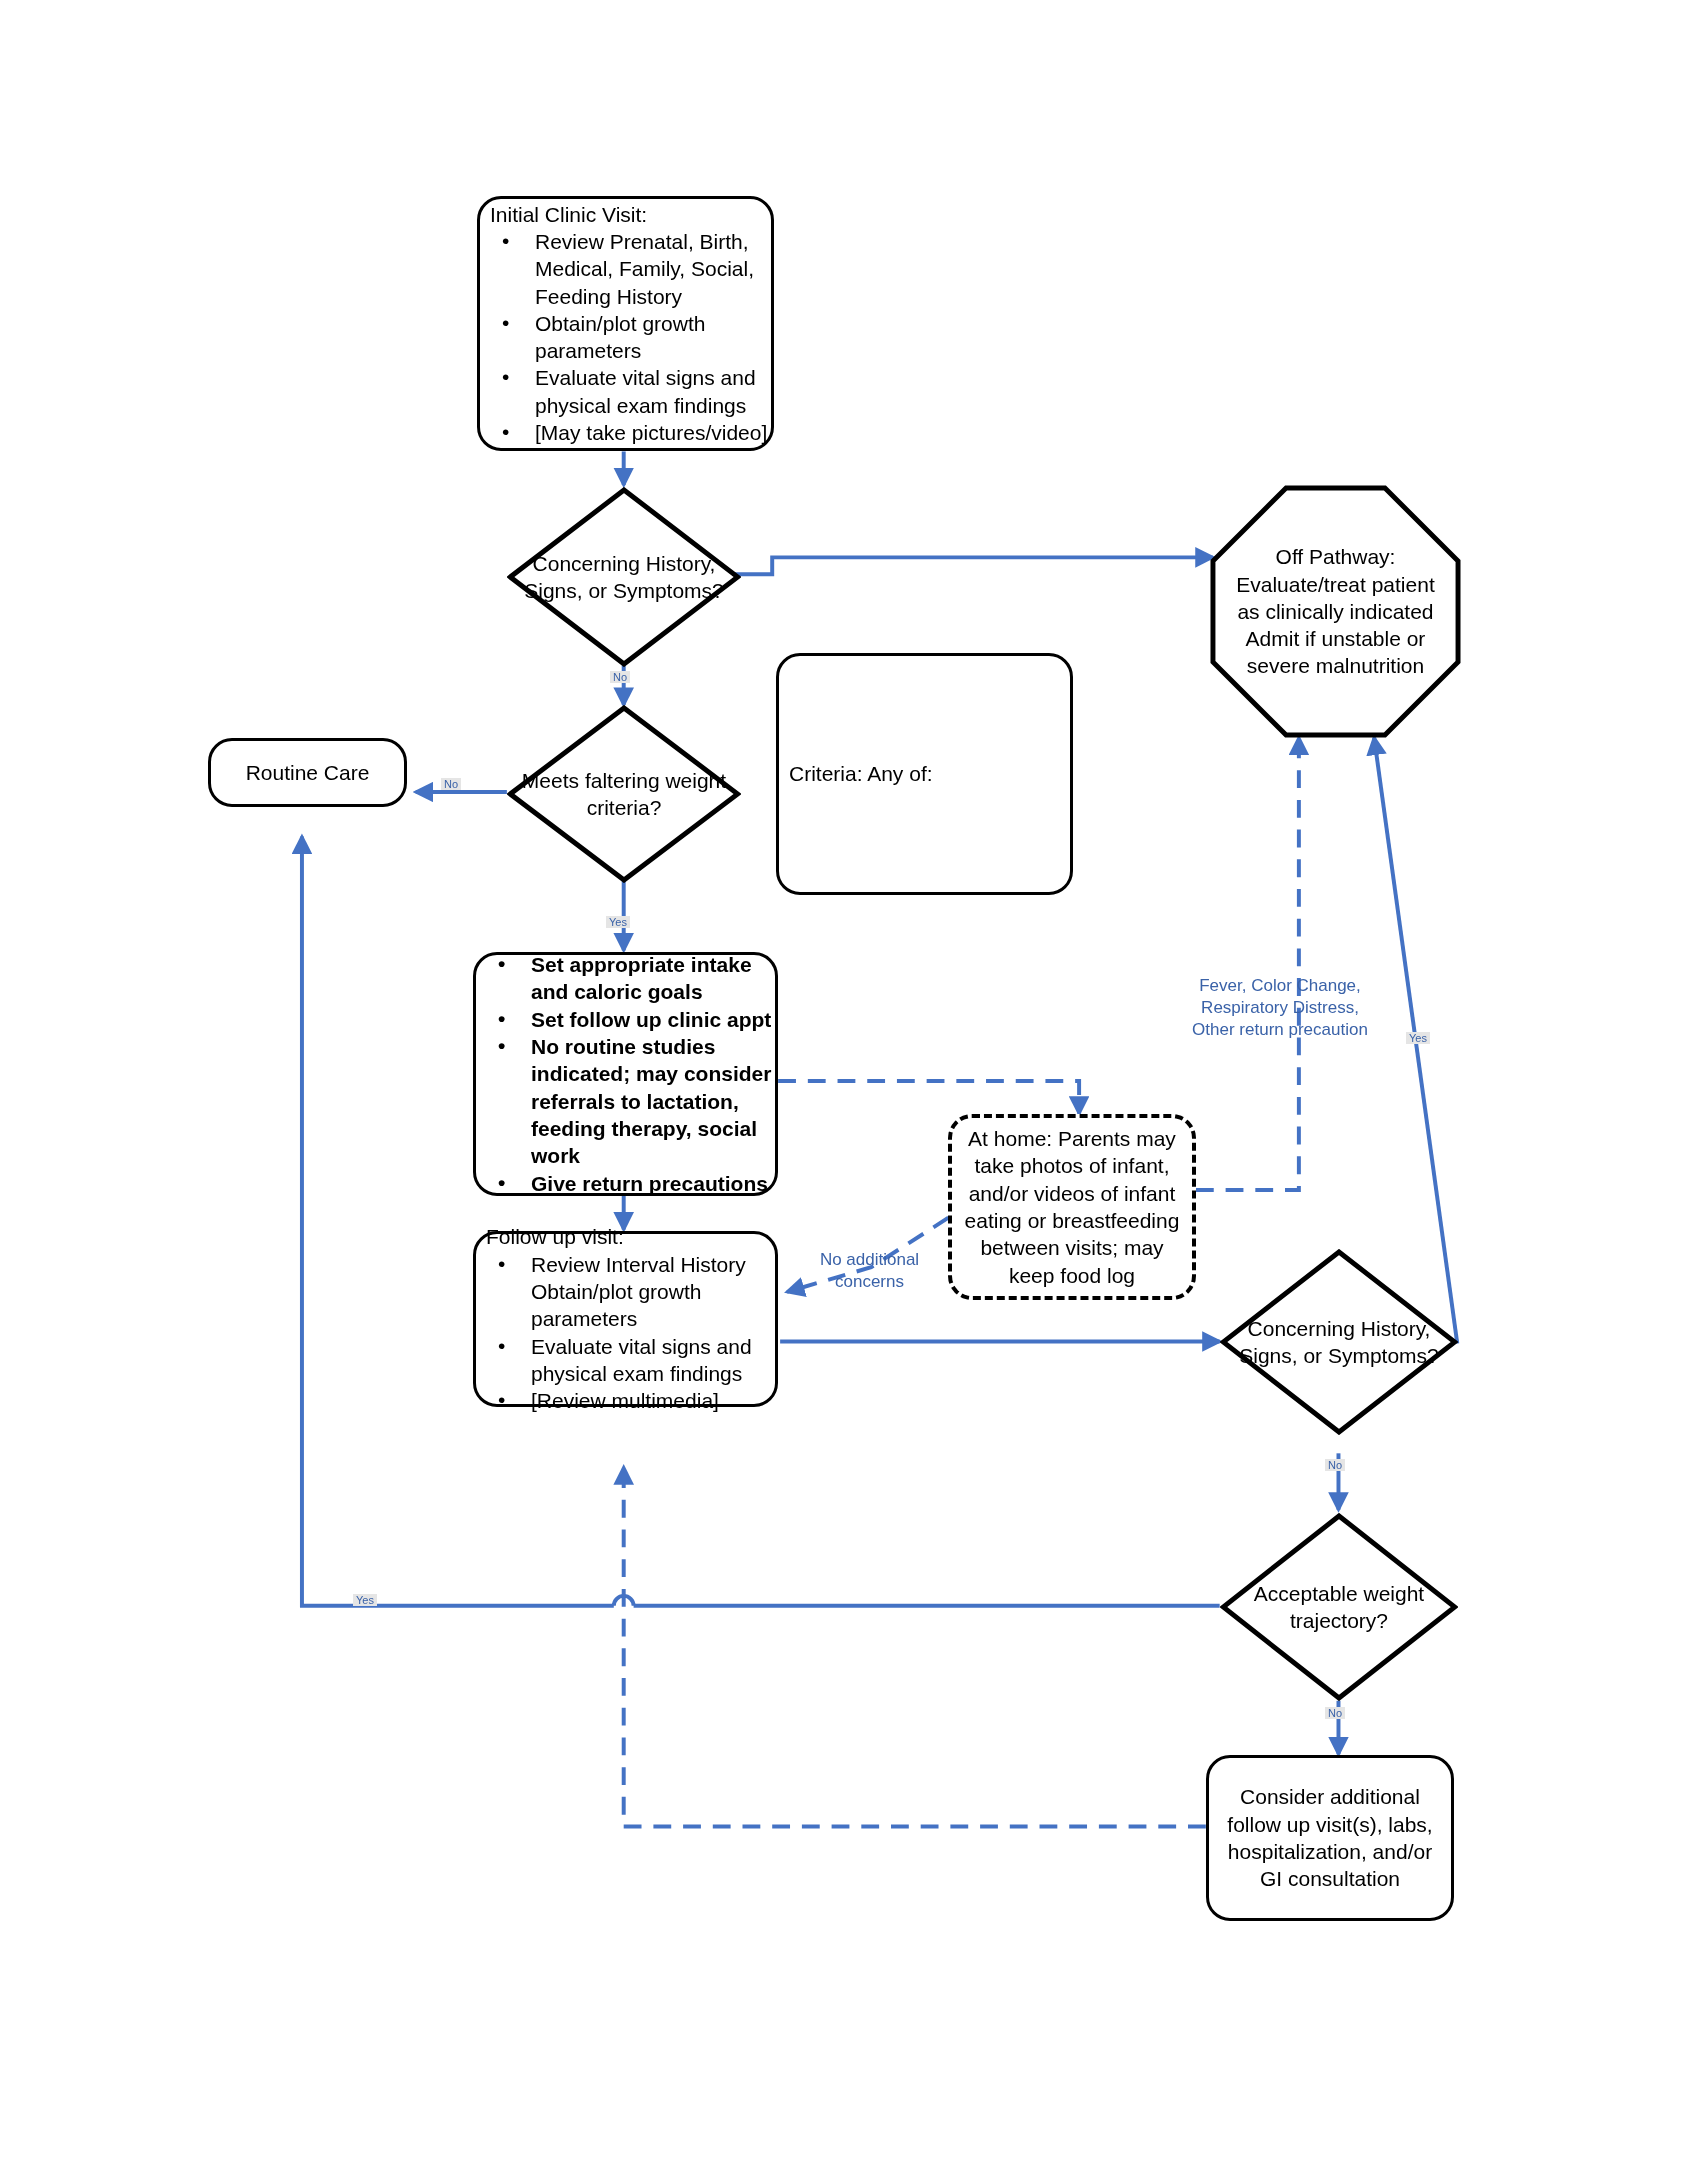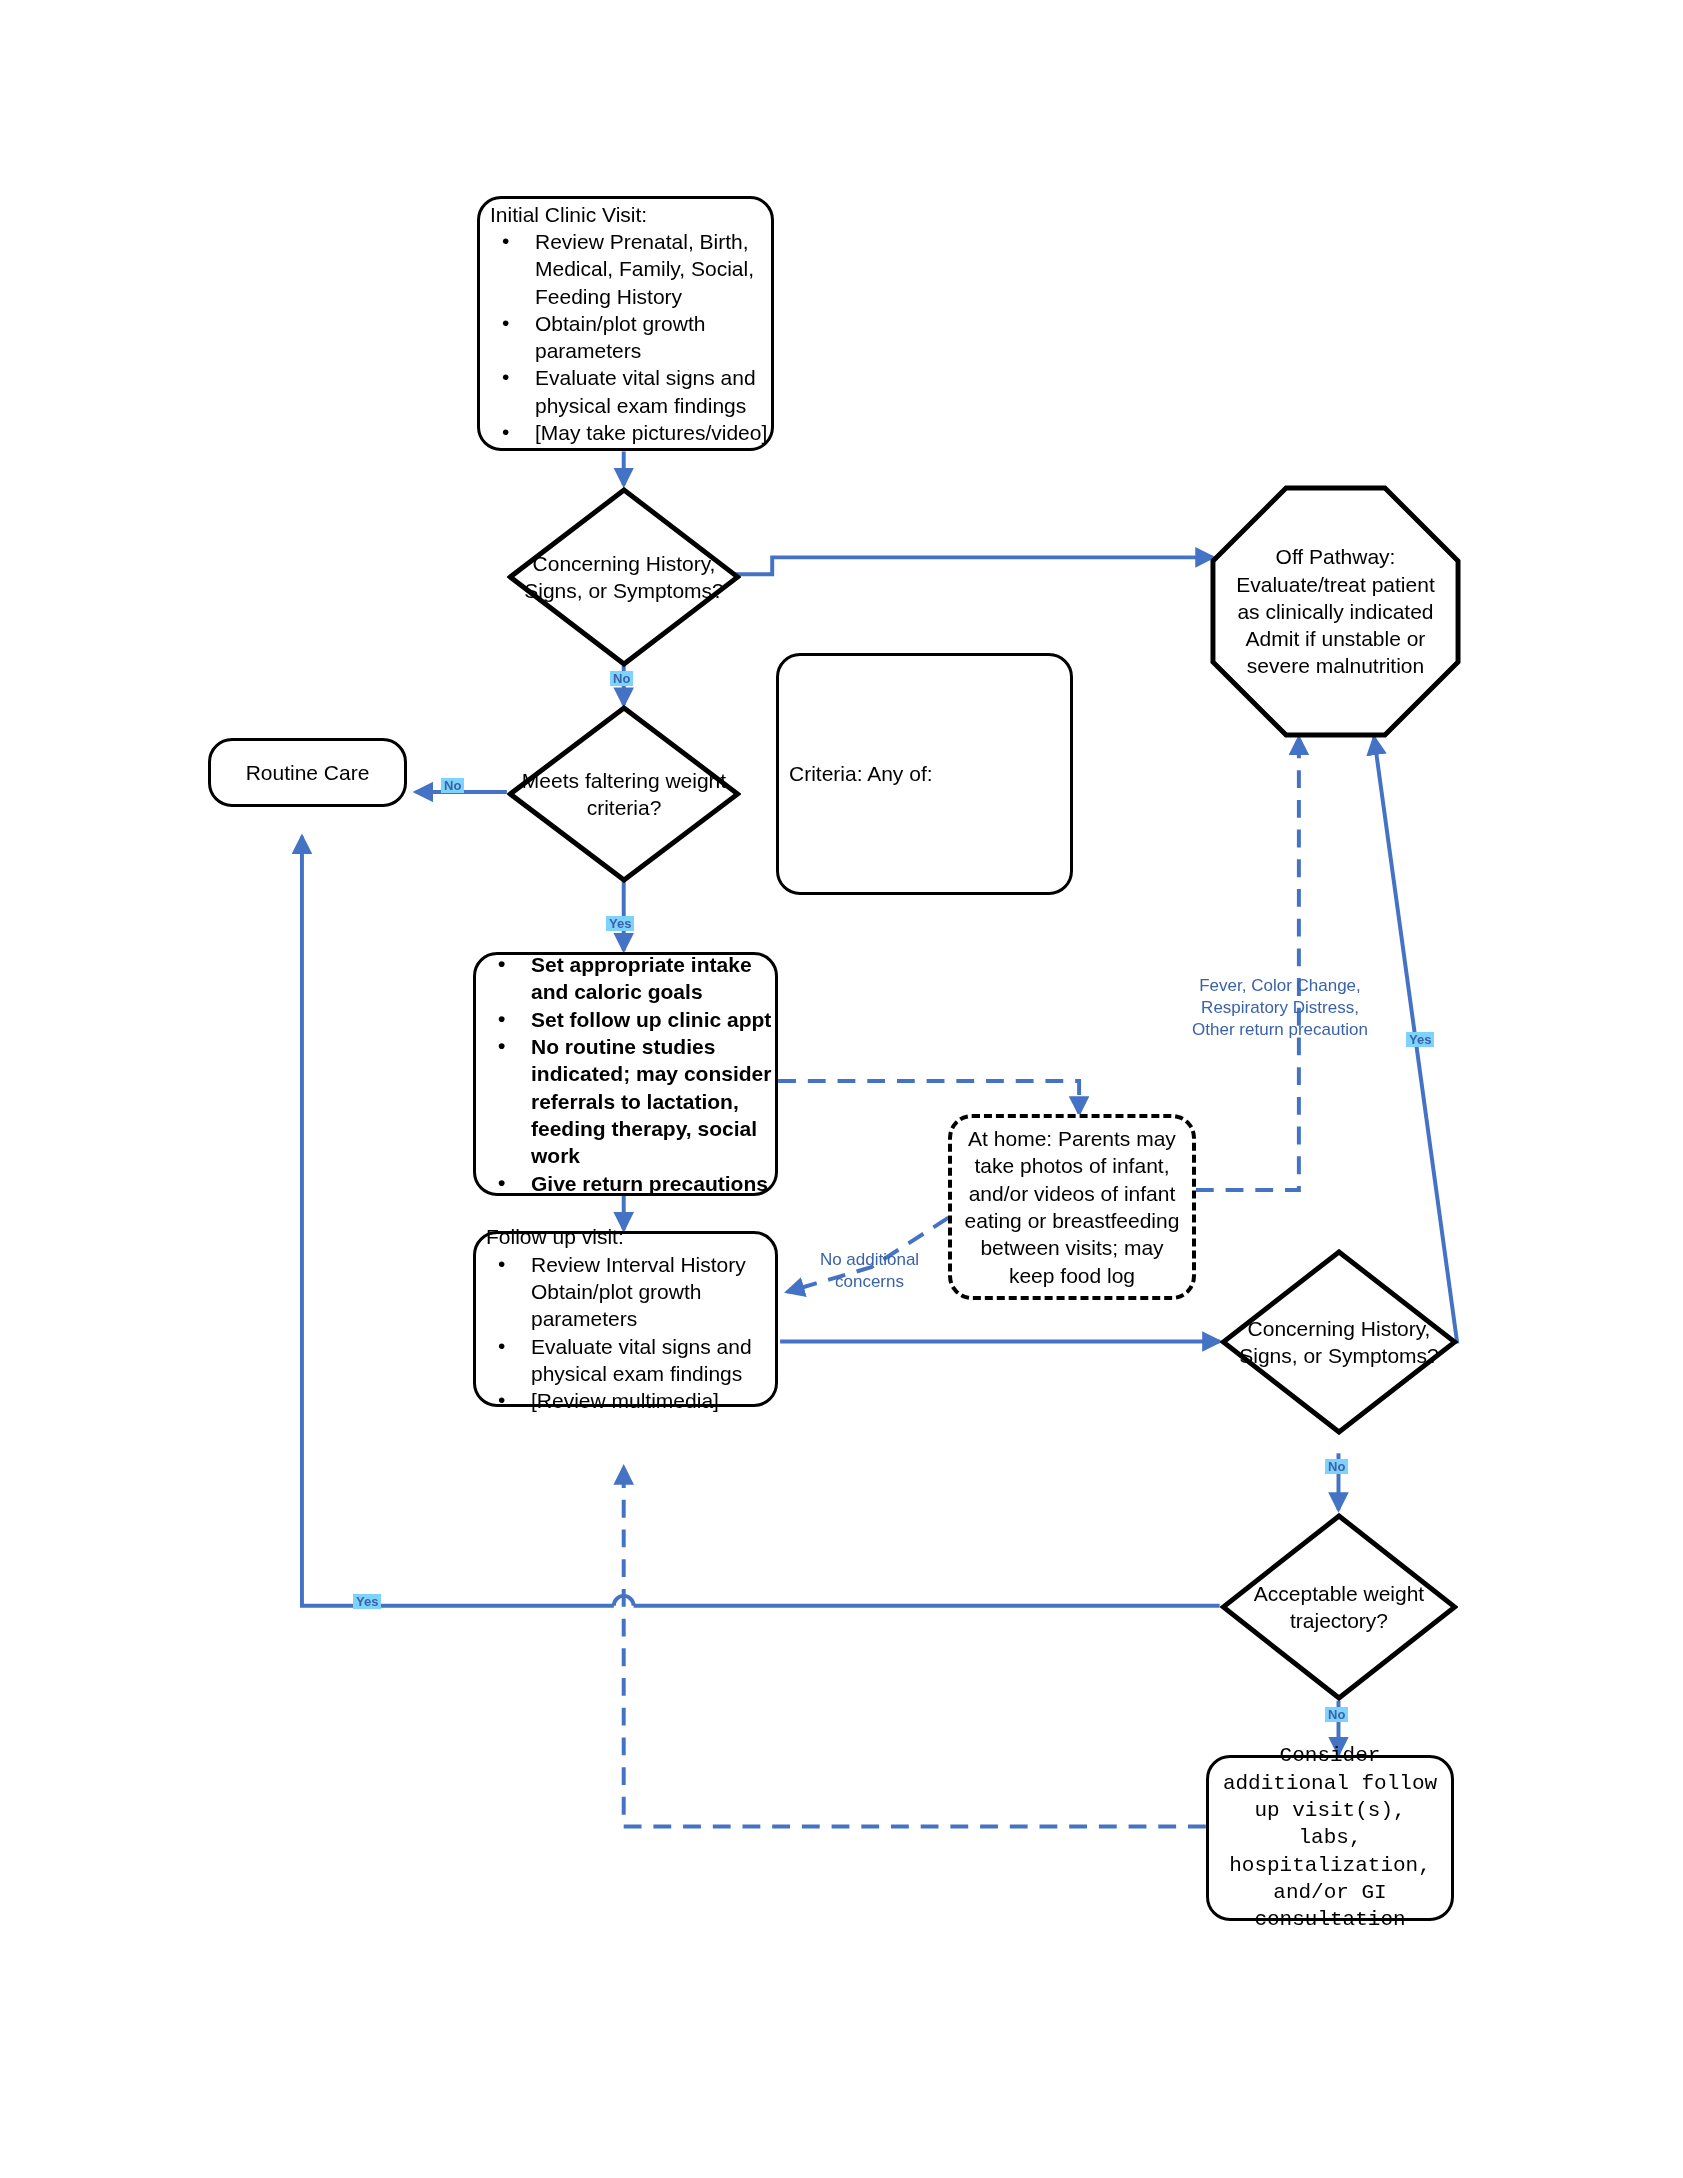--- a/index.html
+++ b/index.html
@@ -128,26 +128,25 @@
     text-align: center;
     font-size: 21px;
     line-height: 1.30;
     color: #000000;
     padding: 0 22px;
     box-sizing: border-box;
   }
   
   .edge-label {
     position: absolute;
-    font-size: 13px;
+    font-size: 11px;
     color: #3A62A8;
-    background: #7dd3fc;
+    background: #e5e5e5;
     padding: 0 3px;
     white-space: nowrap;
-    font-weight: bold;
   }
   .annot {
     position: absolute;
     font-size: 17px;
     color: #3A62A8;
     text-align: center;
     line-height: 1.30;
     white-space: pre-line;
   }
 </style>
@@ -282,21 +281,21 @@
     <div class="dlabel">Concerning History, Signs, or Symptoms?</div>
   </div>
 
   <div class="diamond" style="left:1220px; top:1513px; width:238px; height:188px;">
     <svg width="238" height="188" viewBox="0 0 240 190" xmlns="http://www.w3.org/2000/svg">
       <polygon points="120,3 237,95 120,187 3,95" fill="#ffffff" stroke="#000000" stroke-width="5"></polygon>
     </svg>
     <div class="dlabel">Acceptable weight trajectory?</div>
   </div>
 
-  <div class="node box" style="left:1206px; top:1755px; width:248px; height:166px; justify-content:center;font-family:Liberation Mono, monospace;">
+  <div class="node box" style="left:1206px; top:1755px; width:248px; height:166px; justify-content:center;">
     <div class="centered-text">Consider additional follow up visit(s), labs, hospitalization, and/or GI consultation</div>
   </div>
 
   <div class="edge-label" style="left:610px; top:671px;">No</div>
 
   <div class="edge-label" style="left:441px; top:778px;">No</div>
 
   <div class="edge-label" style="left:606px; top:916px;">Yes</div>
 
   <div class="edge-label" style="left:1325px; top:1459px;">No</div>

